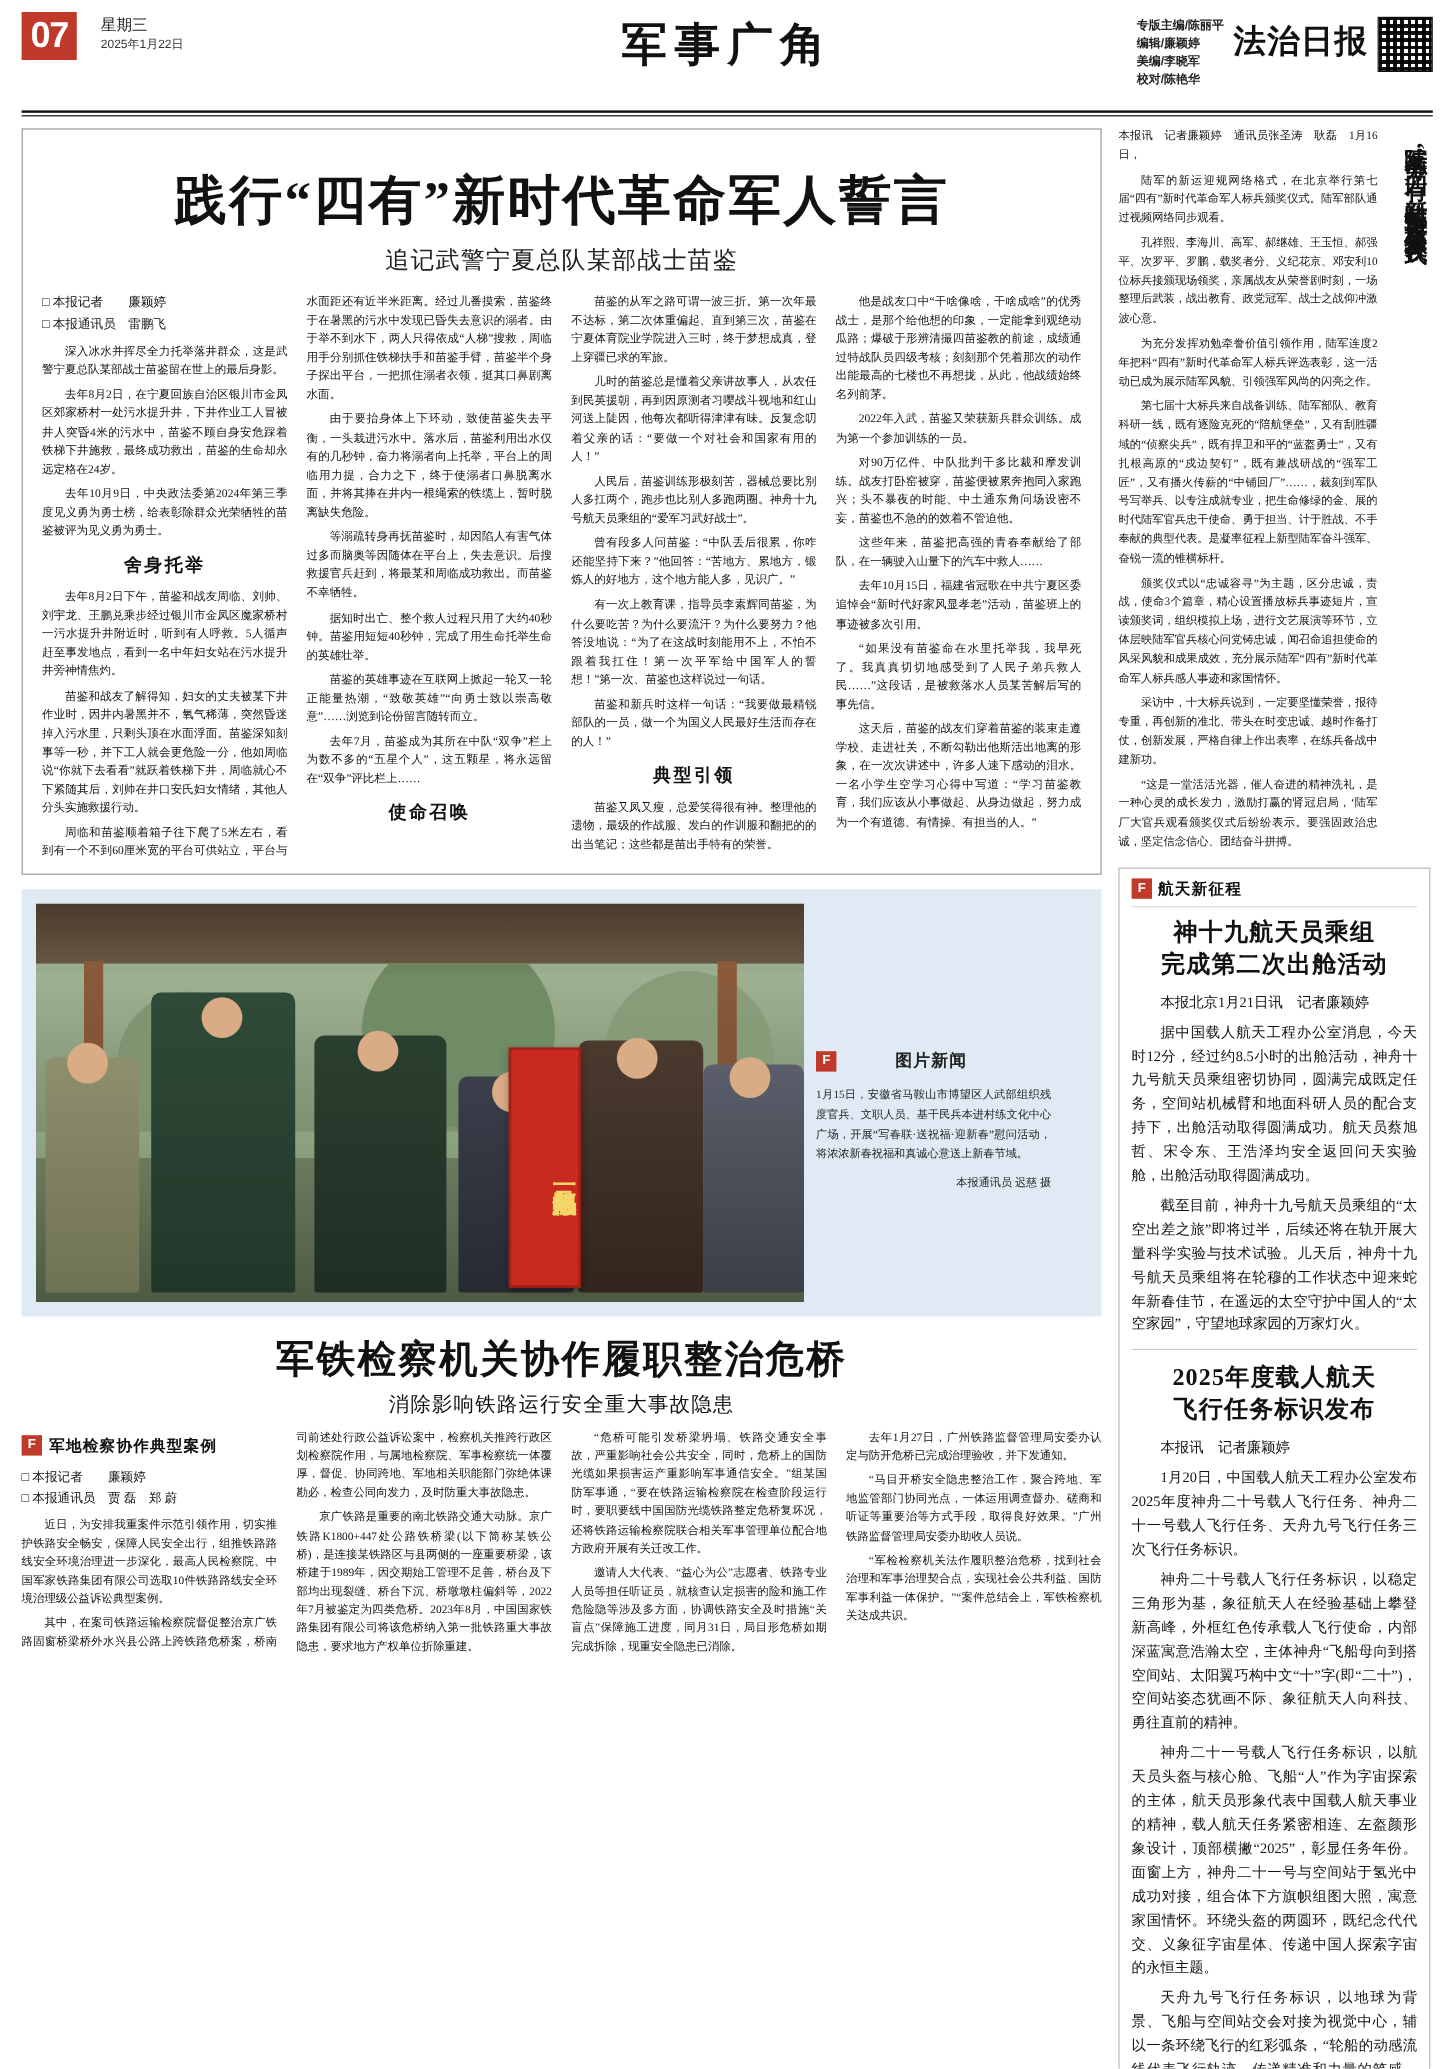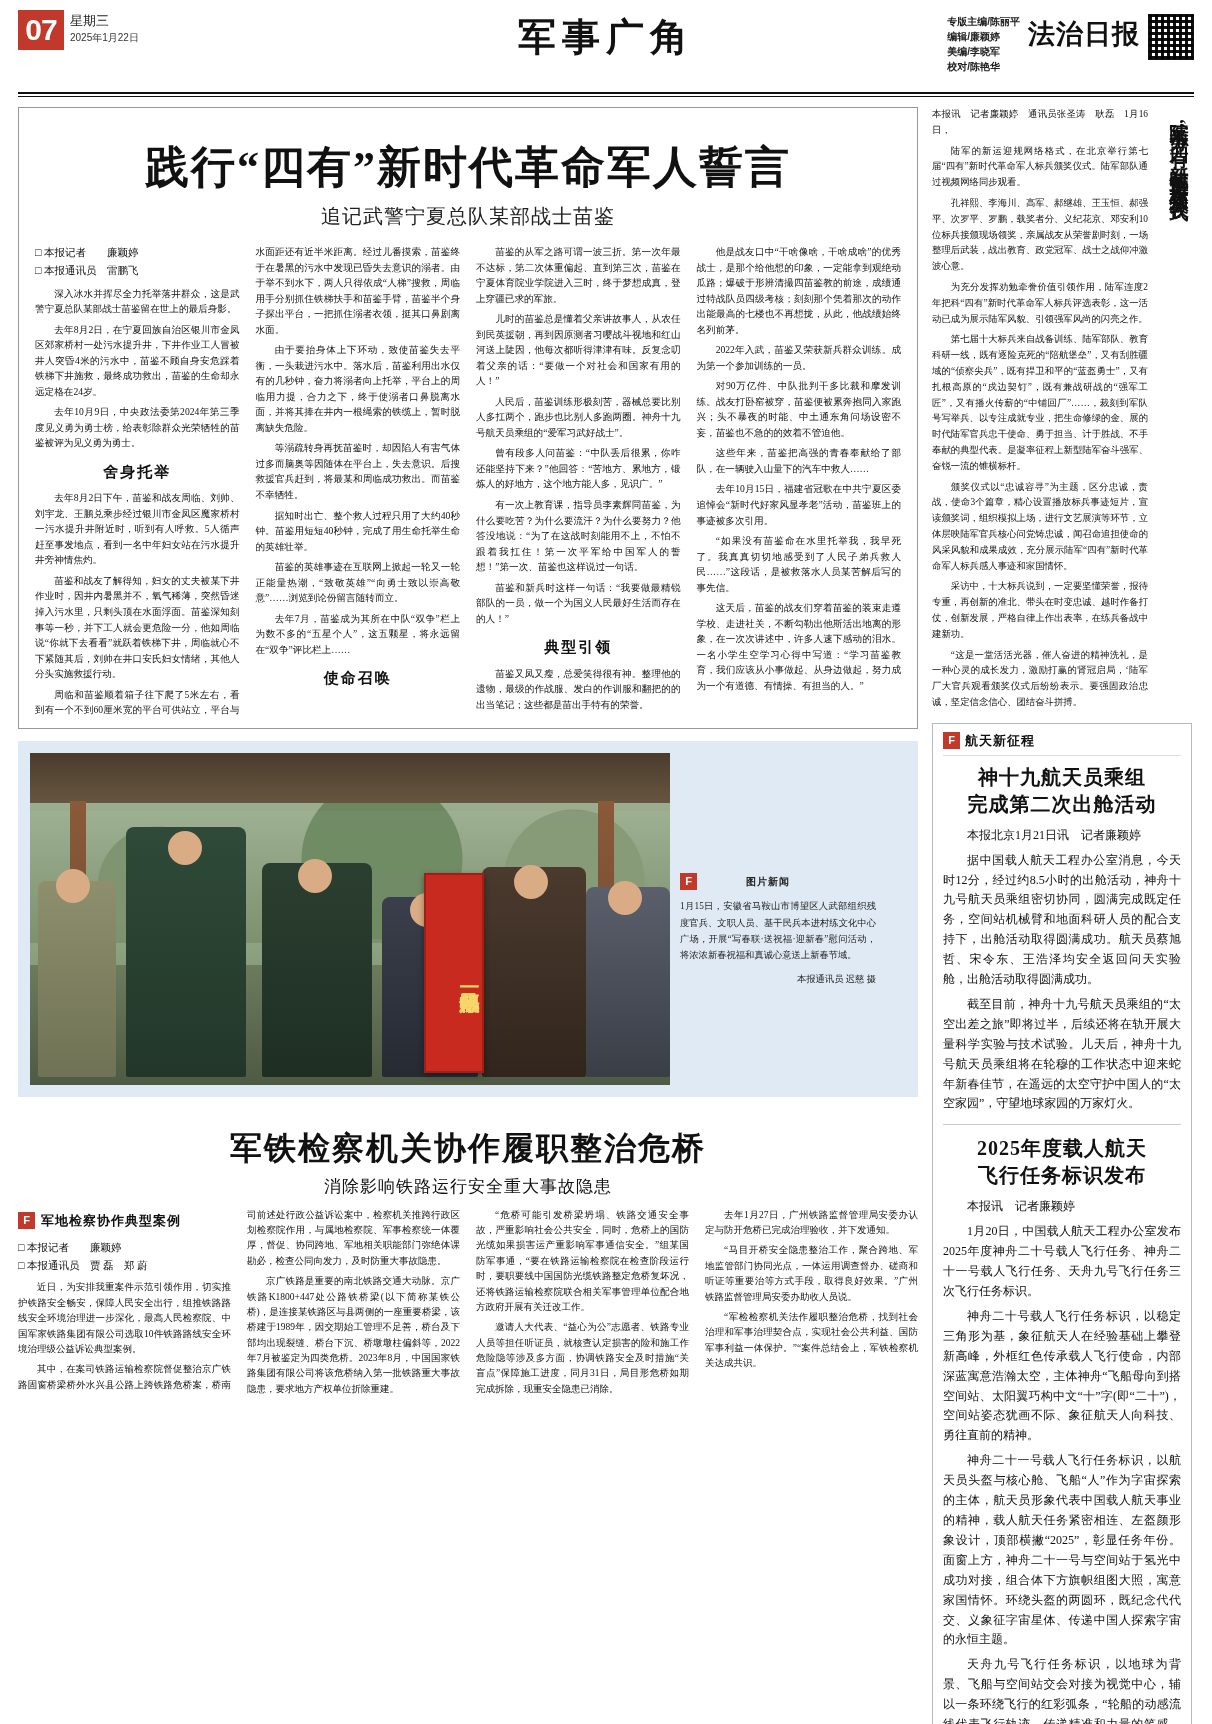--- a/index.html
+++ b/index.html
@@ -27,21 +27,21 @@
   .masthead {
     display: flex;
     align-items: flex-start;
     height: 78px;
     position: relative;
     padding-top: 10px;
   }
   .page-num-box {
     display: flex;
     align-items: flex-start;
-    gap: 6px;
+    gap: 20px;
   }
   .page-num {
     background: #c0392b;
     color: #fff;
     font-family: "Liberation Sans", sans-serif;
     font-weight: bold;
     font-size: 30px;
     width: 46px;
     height: 40px;
     line-height: 40px;
@@ -248,26 +248,26 @@
   }
   .cap-flag {
     display: flex; align-items: center; gap: 5px;
     margin-bottom: 8px; margin-top: 120px;
   }
   .flag-mark {
     width: 17px; height: 17px; background: #c0392b; color: #fff;
     font-family: "Liberation Sans", sans-serif;
     font-size: 11px; font-weight: bold; text-align: center; line-height: 17px;
   }
-  .cap-flag .cap-label { font-size: 10px; font-weight: bold; letter-spacing: 1px; padding-left: 44px; }
+  .cap-flag .cap-label { font-size: 14px; font-weight: bold; letter-spacing: 1px; padding-left: 44px; }
   .cap-text { text-align: justify; }
   .cap-credit { text-align: right; margin-top: 8px; }
 
   
-  .second-article { margin-top: 30px; }
+  .second-article { margin-top: 14px; }
   .headline2 {
     text-align: center;
     font-weight: bold;
     font-size: 32px;
     letter-spacing: 2px;
     margin: 6px 0 4px 0;
   }
   .subhead2 {
     text-align: center;
     font-size: 17px;

